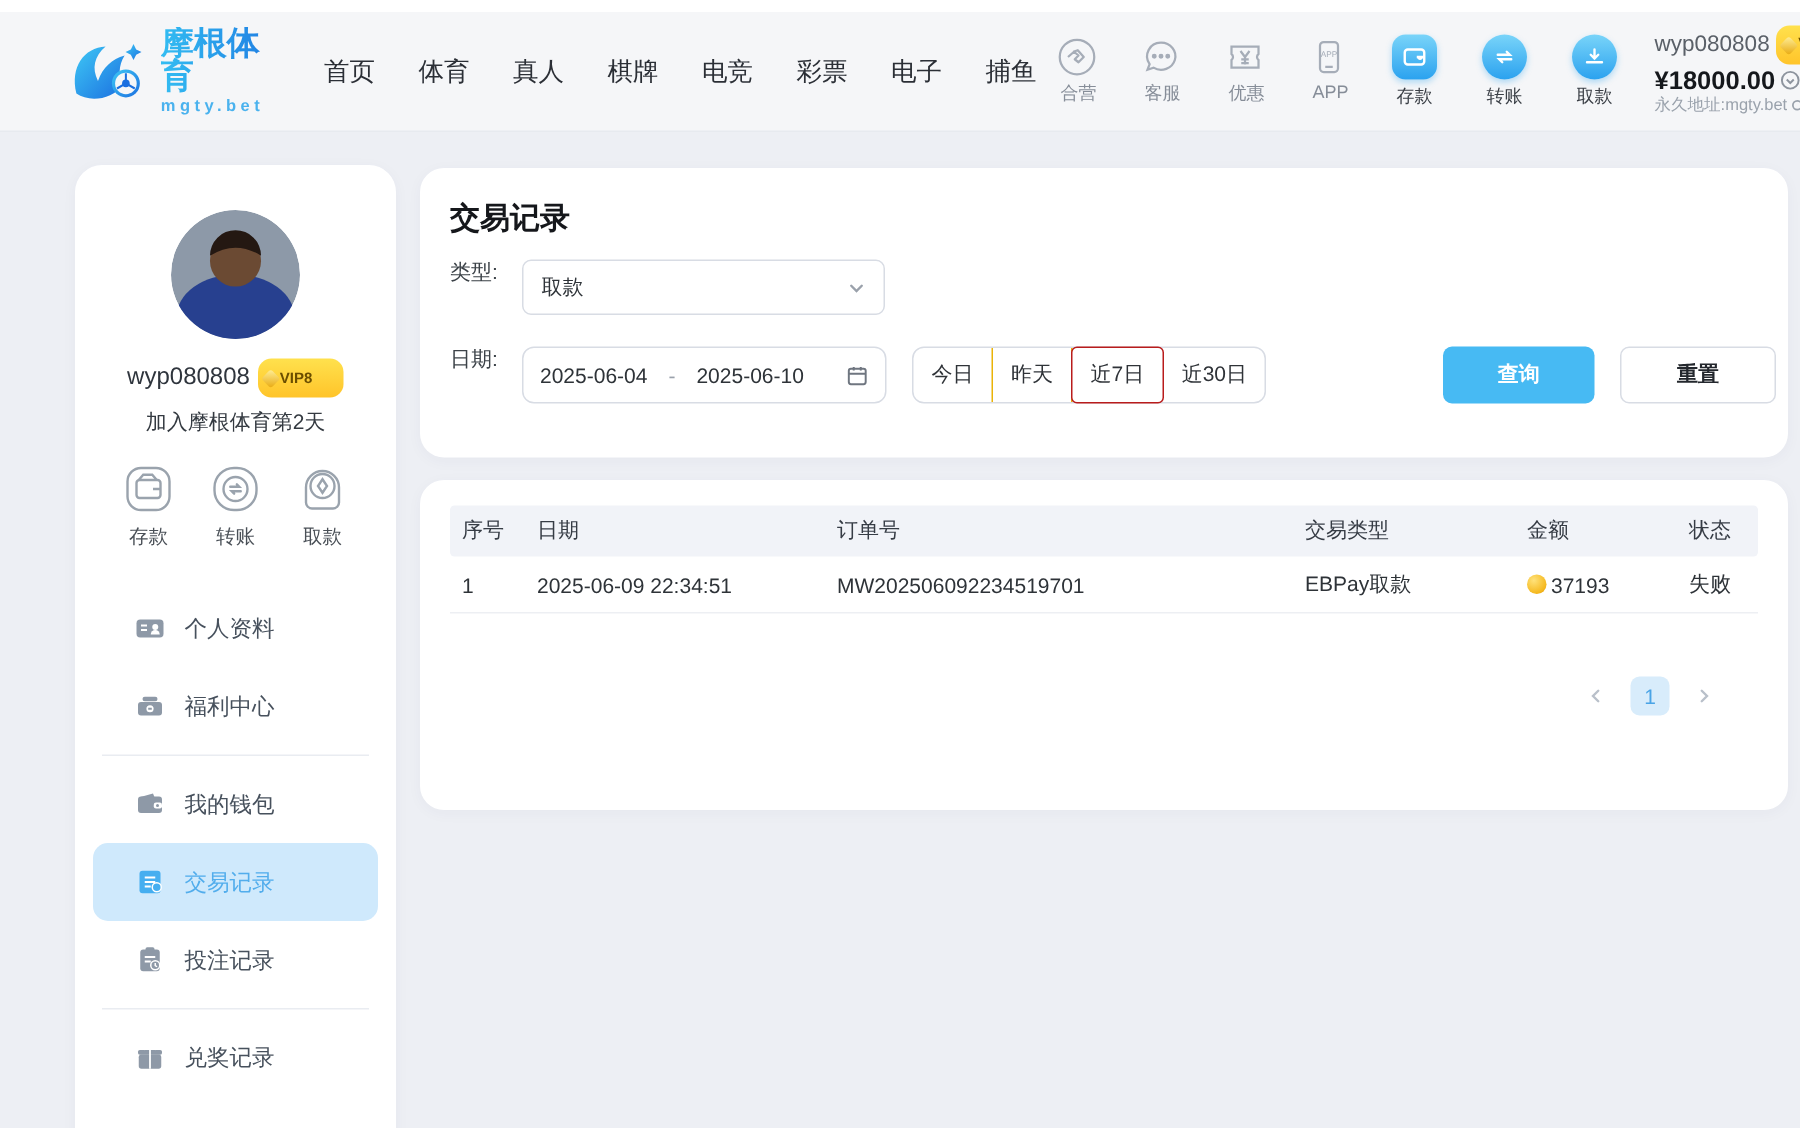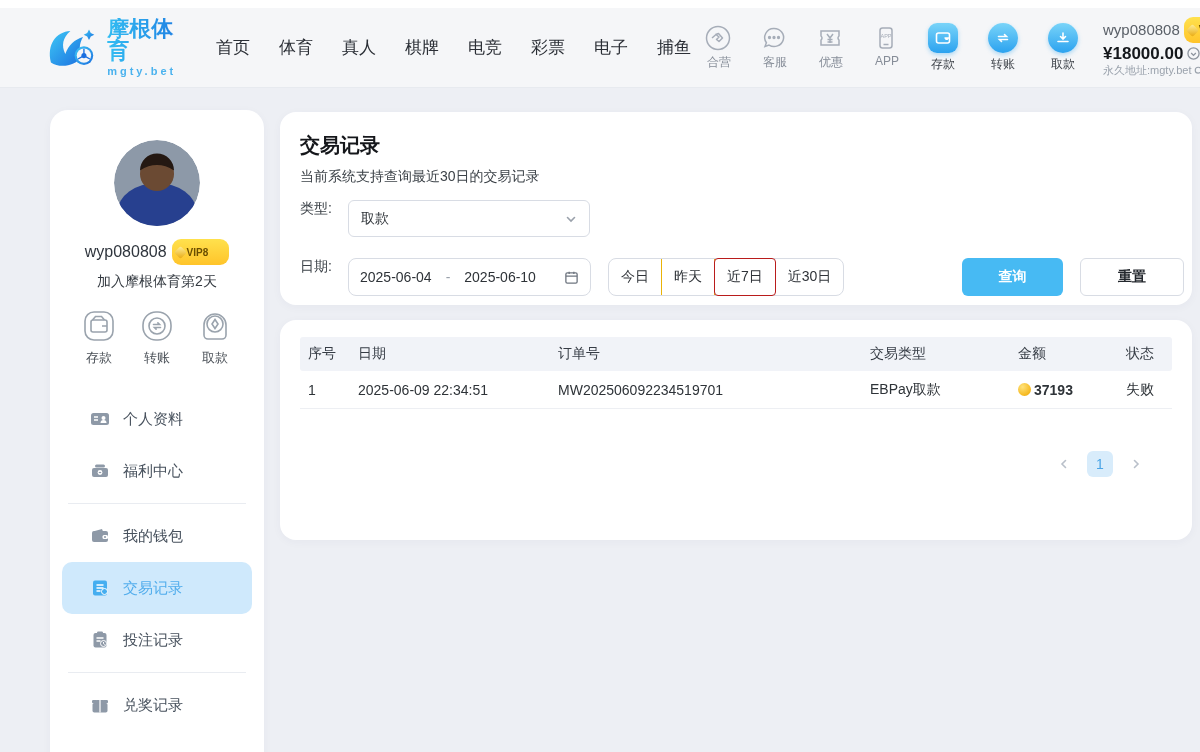--- a/index.html
+++ b/index.html
@@ -349,21 +349,20 @@
       </svg>
       <span class="ml">兑奖记录</span>
     </div>
   </div>
 </div>
 
 <div class="main">
 
   <div class="card filter-card">
     <div class="page-title">交易记录</div>
-    <div class="page-sub">当前系统支持查询最近30日的交易记录</div>
 
     <div class="frow type-row">
       <span class="flabel">类型:</span>
       <div class="select-box">
         <span class="sv">取款</span>
         <svg viewBox="0 0 12 12" fill="none" stroke="currentColor" stroke-width="1.6" stroke-linecap="round">
           <path d="M2.5 4.5 L6 8 L9.5 4.5"></path>
         </svg>
       </div>
     </div>
@@ -401,21 +400,21 @@
       <span>金额</span>
       <span>状态</span>
     </div>
     <div class="tgrid trow">
       <span>1</span>
       <span>2025-06-09 22:34:51</span>
       <span>MW202506092234519701</span>
       <span>EBPay取款</span>
       <span>
           <i class="coin"></i>
-          <b style="font-weight:bold">37193</b>
+          <b style="font-weight:normal">37193</b>
         </span>
       <span>失败</span>
     </div>
 
     <div class="pagination">
       <svg class="pg-arrow" viewBox="0 0 12 12" fill="none" stroke="currentColor" stroke-width="1.6" stroke-linecap="round">
         <path d="M7.5 2.5 L4 6 l3.5 3.5"></path>
       </svg>
       <div class="pg-num">1</div>
       <svg class="pg-arrow" viewBox="0 0 12 12" fill="none" stroke="currentColor" stroke-width="1.6" stroke-linecap="round">

